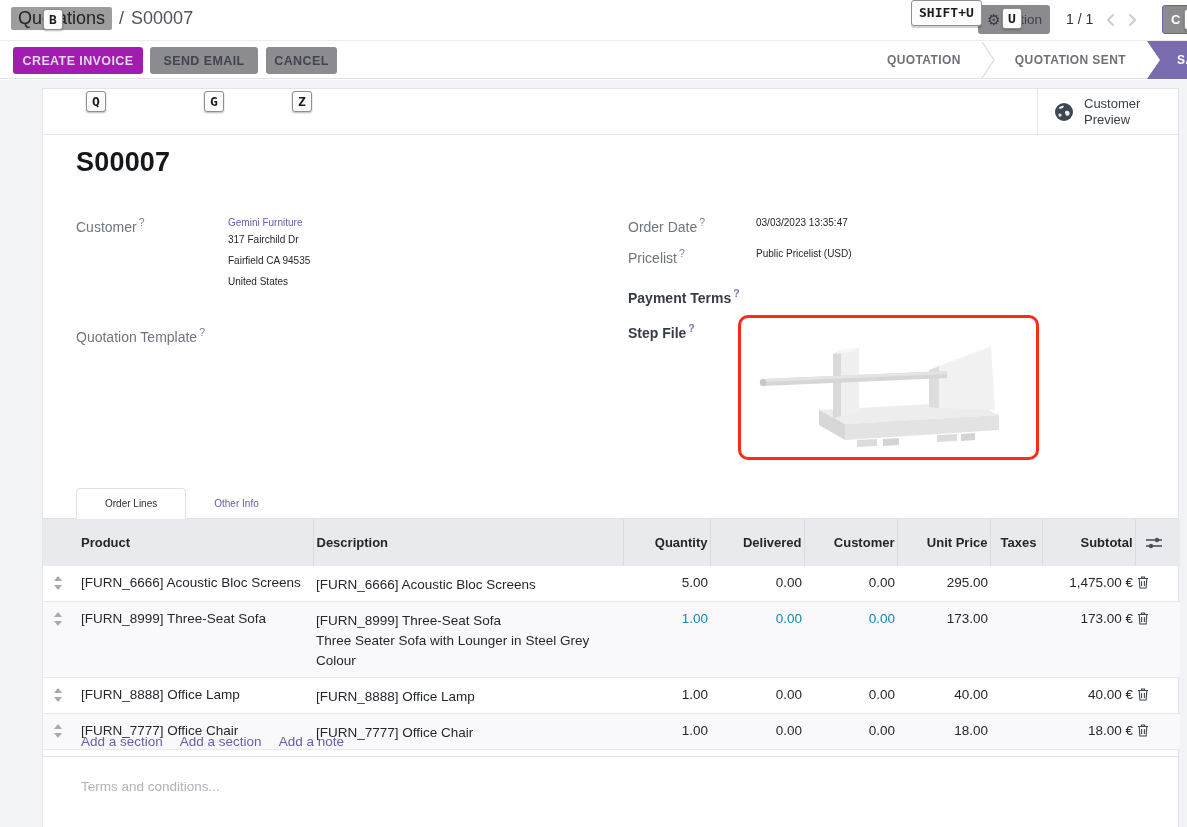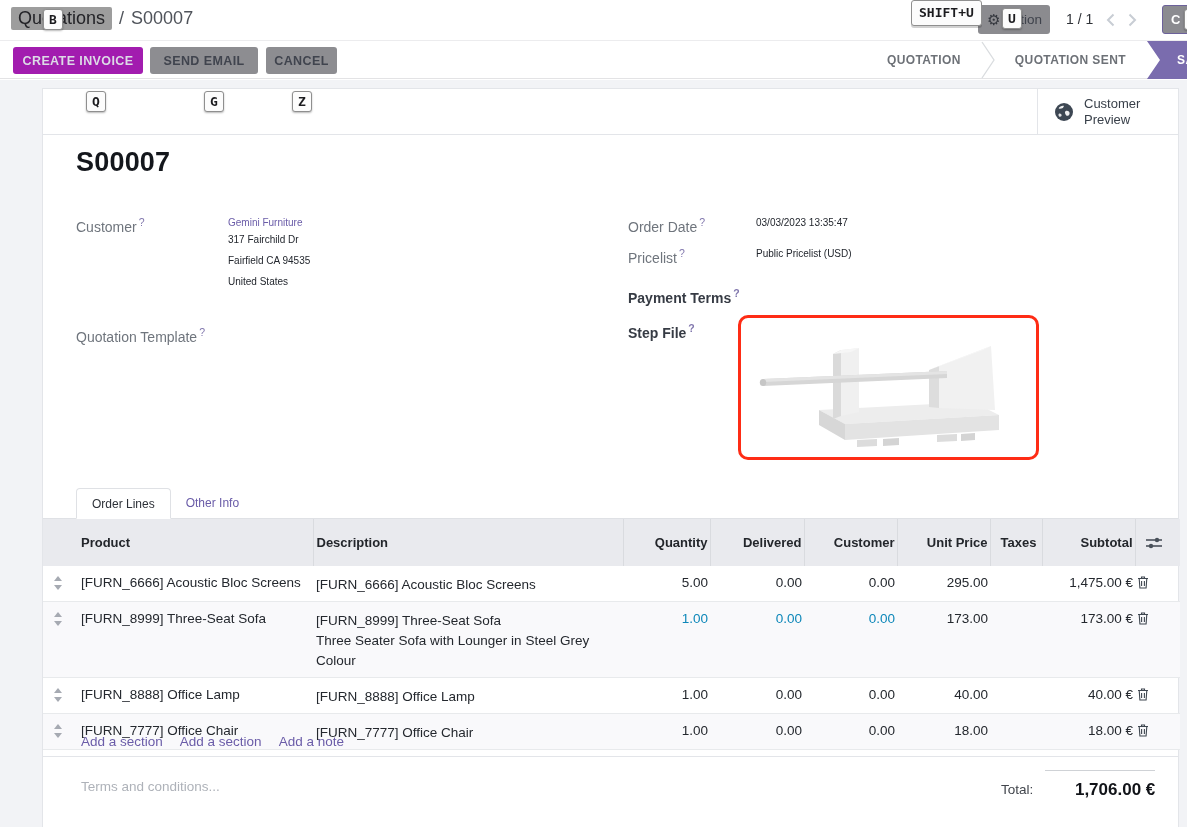--- a/index.html
+++ b/index.html
@@ -68,21 +68,21 @@
   .fval { position:absolute; font-size:10px; color:#23272e; white-space:nowrap; }
   .link { color:#6a5ca8; cursor:pointer; }
   .addr div { line-height:21px; }
 
   .stepbox { position:absolute; left:695px; top:226px; width:301px; height:145px;
     border:3px solid #fe2c15; border-radius:10px; background:#fff; overflow:hidden; cursor:pointer; }
 
   
   .tabbar { position:absolute; left:0; right:0; top:399px; height:31px; border-bottom:1px solid #dfe1e5;
     display:flex; align-items:stretch; padding-left:33px; }
-  .tab { display:flex; align-items:center; padding:0 15px; font-size:12px; color:#6a5ca8;
+  .tab { display:flex; align-items:center; padding:0 28px; font-size:10px; color:#6a5ca8;
     cursor:pointer; white-space:nowrap; }
   .tab-active { background:#fff; color:#2d3138; border:1px solid #dfe1e5; border-bottom:1px solid #fff;
     border-radius:4px 4px 0 0; margin-bottom:-1px; }
 
   
   table.olines { position:absolute; left:0; top:430px; width:1137px; border-collapse:collapse;
     table-layout:fixed; font-size:13.5px; color:#24282e; }
   .olines th { height:34px; background:#e9eaee; font-size:13px; font-weight:700; color:#23262b;
     text-align:left; padding:16px 2px; }
   .olines th.sep { border-left:1px solid #d9dbdf; }
@@ -384,20 +384,16 @@
         </table>
 
       <div class="addlinks">
         <span>Add a section</span>
         <span>Add a section</span>
         <span>Add a note</span>
       </div>
 
       <div class="terms">Terms and conditions...</div>
 
-      <div class="total-wrap">
-        <span class="total-label">Total:</span>
-        <span class="total-value">1,706.00 €</span>
-      </div>
 
     </div>
   </div>
 </div>
 
 </body></html>

